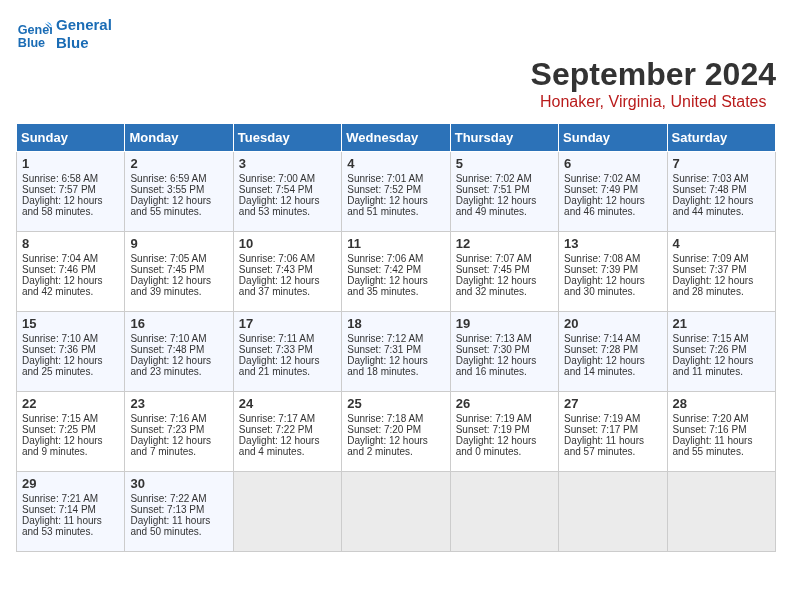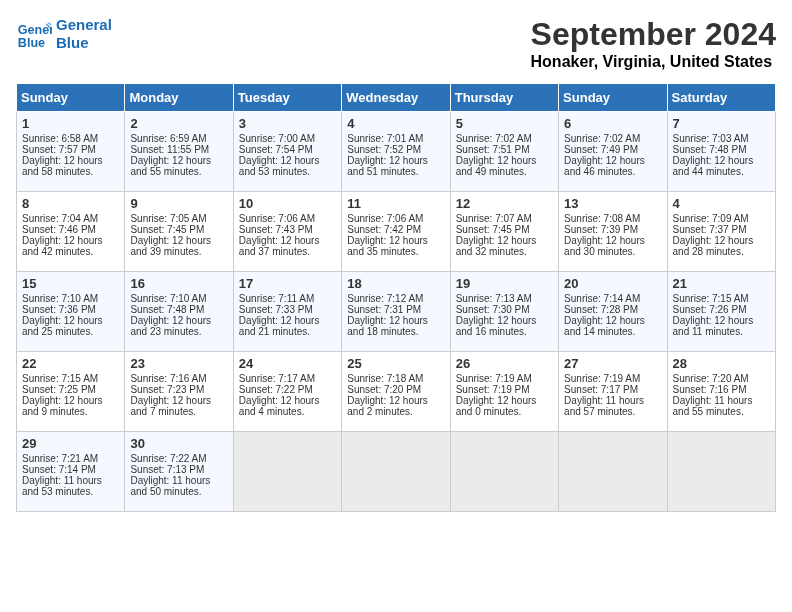--- a/index.html
+++ b/index.html
@@ -19,31 +19,31 @@
     .logo {
       display: flex;
       align-items: center;
       gap: 4px;
     }
     .logo-icon {
       width: 36px;
       height: 36px;
     }
     .title-area {
-      text-align: left;
+      text-align: center;
+      margin-top: 40px;
     }
     .main-title {
       font-size: 32px;
       font-weight: bold;
       color: #333;
     }
     .subtitle {
       font-size: 16px;
-      color: #000000;
-      font-weight: bold;
+      color: #b91c1c;
     }
     table {
       width: 100%;
       border-collapse: collapse;
       table-layout: fixed;
     }
     thead tr th {
       background-color: #2c72b8;
       color: #fff;
       font-size: 13px;
@@ -122,21 +122,21 @@
         <td>
           <span class="day-number">1</span>
           <div>Sunrise: 6:58 AM</div>
           <div>Sunset: 7:57 PM</div>
           <div>Daylight: 12 hours</div>
           <div>and 58 minutes.</div>
         </td>
         <td>
           <span class="day-number">2</span>
           <div>Sunrise: 6:59 AM</div>
-          <div>Sunset: 11:55 PM</div>
+          <div>Sunset: 3:55 PM</div>
           <div>Daylight: 12 hours</div>
           <div>and 55 minutes.</div>
         </td>
         <td>
           <span class="day-number">3</span>
           <div>Sunrise: 7:00 AM</div>
           <div>Sunset: 7:54 PM</div>
           <div>Daylight: 12 hours</div>
           <div>and 53 minutes.</div>
         </td>

